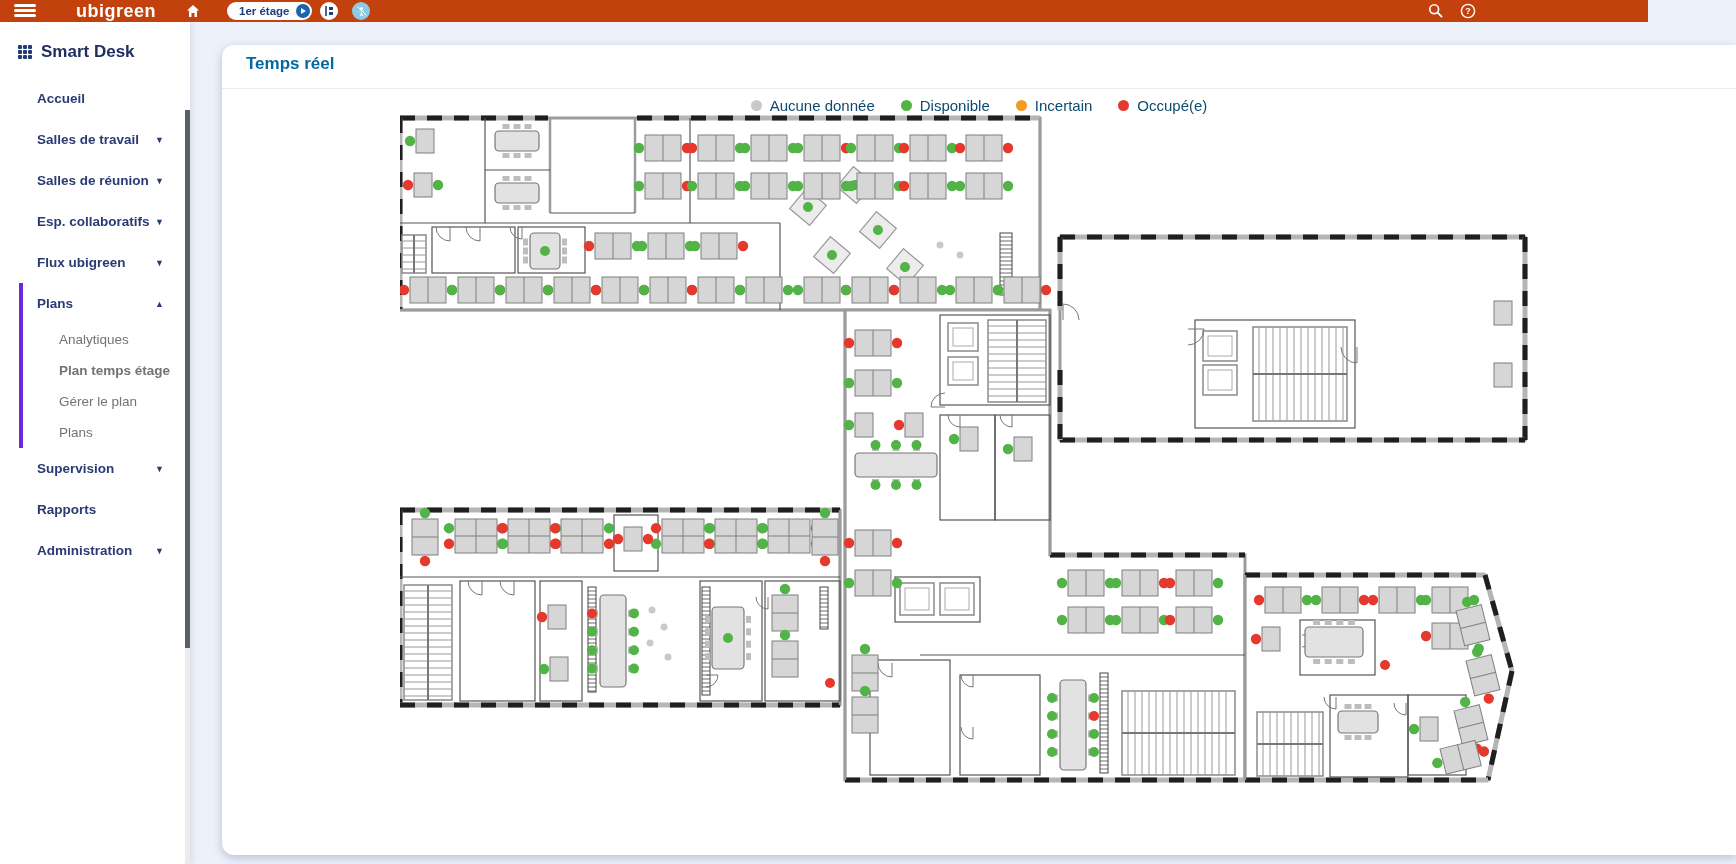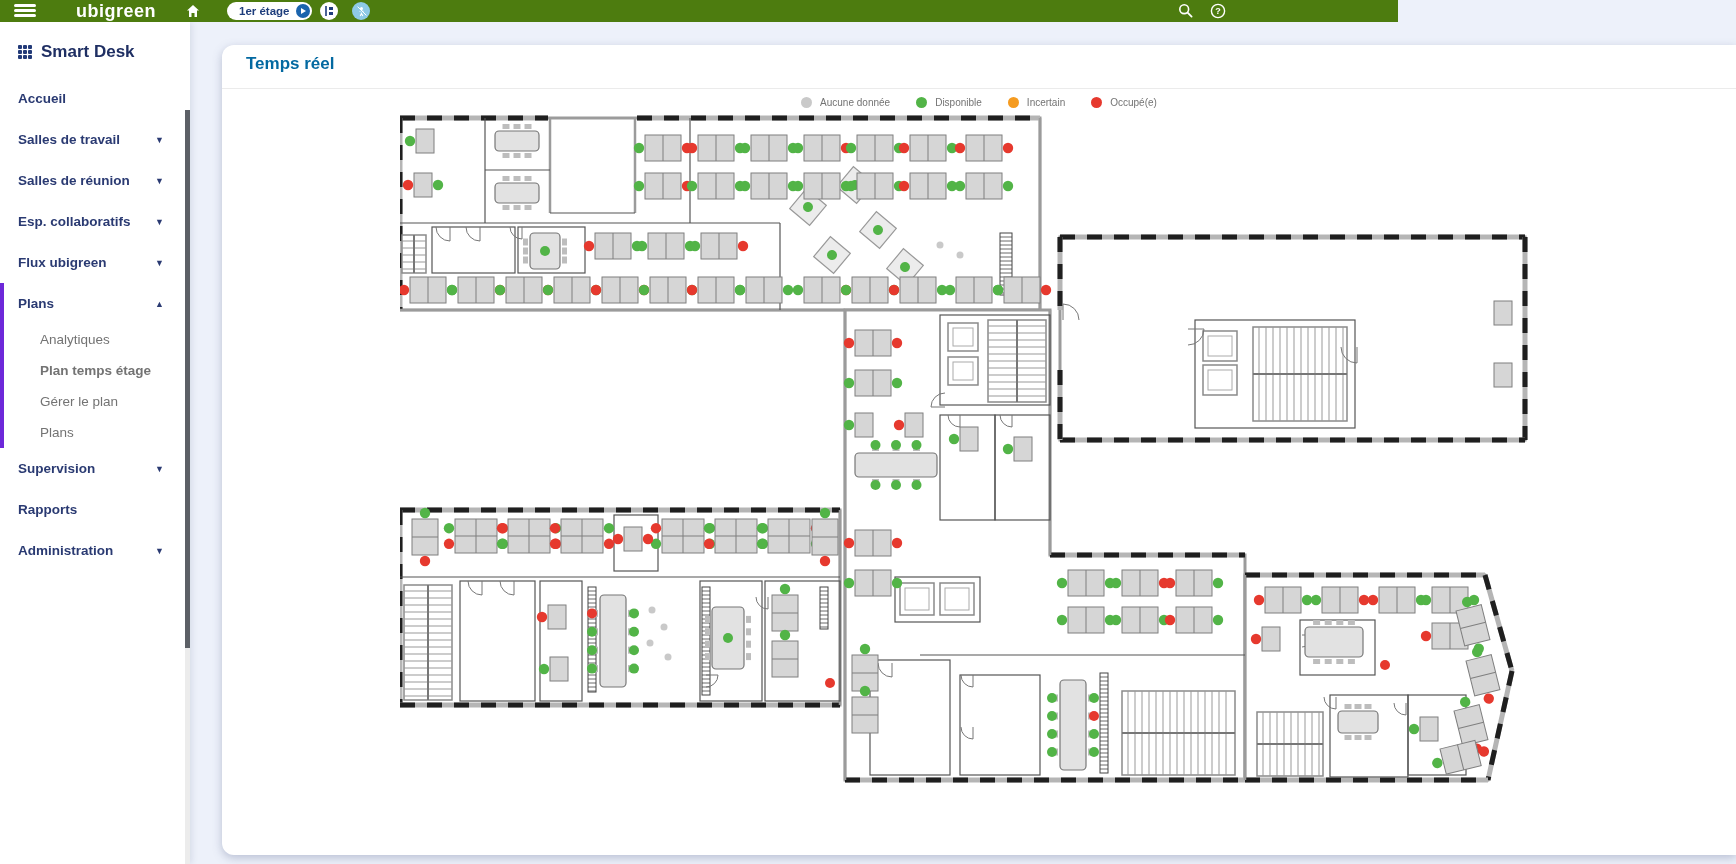--- a/index.html
+++ b/index.html
@@ -1,21 +1,21 @@
 <!DOCTYPE html>
 <html><head>
 <meta charset="utf-8">
 <style>
   * { margin:0; padding:0; box-sizing:border-box; }
   html,body { width:1736px; height:864px; overflow:hidden; background:#edf1fa;
     font-family:"Liberation Sans", sans-serif; }
 
   
-  .topbar { position:absolute; left:0; top:0; width:1398px; height:22px;
-    background:#4d7c0f; z-index:30; }
+  .topbar { position:absolute; left:0; top:0; width:1648px; height:22px;
+    background:#c2410c; z-index:30; }
   .burger { position:absolute; left:14px; top:4px; width:22px; height:14px; cursor:pointer; }
   .burger span { display:block; height:2.6px; background:#fff; border-radius:2px; margin-bottom:2.6px; }
   .logo { position:absolute; left:76px; top:0; height:22px; line-height:22px;
     color:#fff; font-size:18px; font-weight:700; letter-spacing:.5px; }
   .home-ic { position:absolute; left:186px; top:4px; }
   .floor-pill { position:absolute; left:227px; top:2px; height:18px; background:#fff;
     border-radius:10px; display:flex; align-items:center; padding:0 2px 0 12px; gap:6px; cursor:pointer; }
   .floor-pill .lbl { font-size:11.5px; font-weight:700; color:#1e3d7c; white-space:nowrap; }
   .play-circ { width:14px; height:14px; border-radius:50%; background:#1b64ad;
     display:flex; align-items:center; justify-content:center; }
@@ -27,41 +27,41 @@
   .circ-light { background:#8ecae6; }
   .top-right { position:absolute; top:3px; }
 
   
   .sidebar { position:absolute; left:0; top:22px; width:190px; bottom:0; background:#fff;
     box-shadow:2px 0 6px rgba(60,70,110,.12); z-index:20; }
   .sd-head { display:flex; align-items:center; gap:9px; padding:20px 7px 16px 18px; }
   .sd-head .ttl { font-size:17px; font-weight:700; color:#1f2f63; }
   .grid-ic { width:14px; height:14px; display:grid; grid-template-columns:repeat(3,1fr); gap:1.6px; }
   .grid-ic i { background:#223a78; border-radius:1px; }
-  .nav { position:relative; }
+  .nav { position:relative;margin-left:19px; }
   .nav-row { display:flex; justify-content:space-between; align-items:center;
     padding:13px 26px 13px 18px; font-size:13.5px; font-weight:600; color:#2a3a72; cursor:pointer; }
   .nav-row .caret { font-size:9px; color:#2a3a72; }
   .nav-sec.active { border-left:4px solid #6d28d9; }
   .nav-sec.active > .nav-row { padding-left:14px; font-weight:800; }
   .sub-row { padding:8px 18px 8px 36px; font-size:13.5px; font-weight:500; color:#737373; cursor:pointer; }
   .sub-row.current { font-weight:800; }
   .sb-track { position:absolute; right:0; top:88px; bottom:0; width:5px; background:#ececec; }
   .sb-thumb { position:absolute; right:0; top:88px; height:538px; width:5px; background:#5c6066; cursor:pointer; }
 
   
   .card { position:absolute; left:222px; top:45px; right:0; bottom:9px; background:#fff;
     border-radius:12px 0 0 12px; box-shadow:0 3px 10px rgba(90,100,140,.35); z-index:10; }
   .page-title { position:absolute; left:24px; top:9px; font-size:17px; font-weight:800; color:#0369a1; }
   .divider { position:absolute; left:0; right:0; top:43px; height:1px; background:#ebebeb; }
   .legend { position:absolute; left:0; right:0; top:52px; display:flex; justify-content:center;
     gap:26px; align-items:center; }
   .lg-item { display:flex; align-items:center; gap:8px; }
   .lg-dot { width:11px; height:11px; border-radius:50%; }
-  .lg-lbl { font-size:10px; color:#737373; }
+  .lg-lbl { font-size:15px; color:#0c4a6e; }
   .plan-wrap { position:absolute; left:178px; top:70px; width:1130px; height:670px; }
   .plan-wrap svg { width:100%; height:100%; }
 </style>
 </head>
 <body>
 
 <div class="topbar">
   <div class="burger">
       <span></span>
       <span></span>

